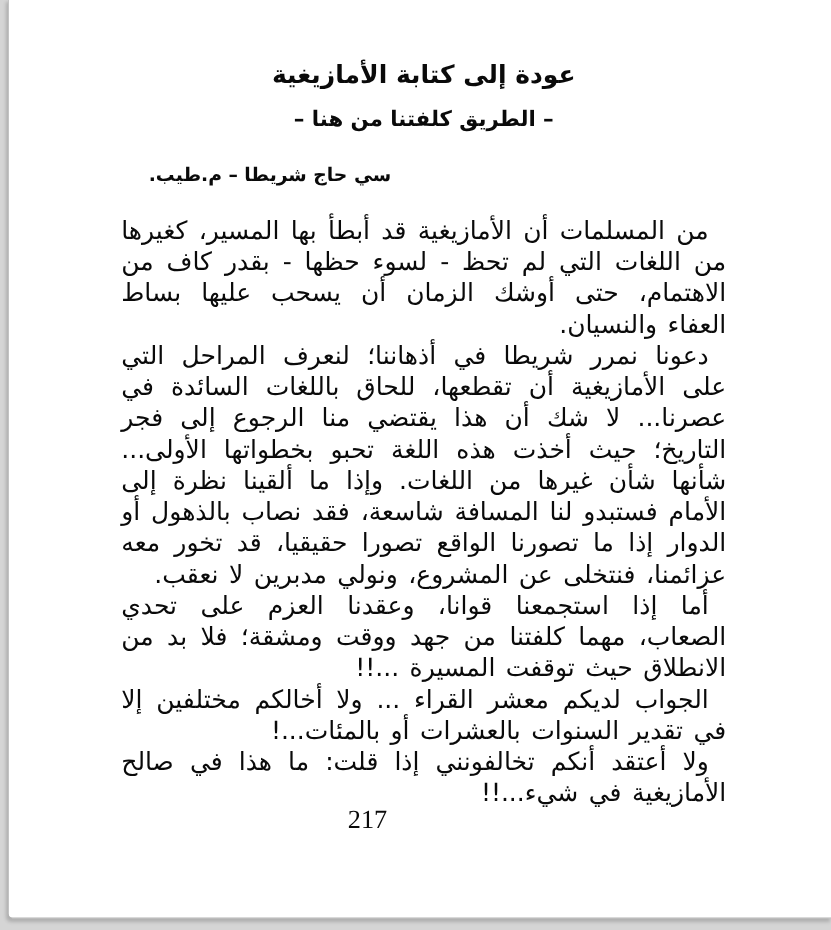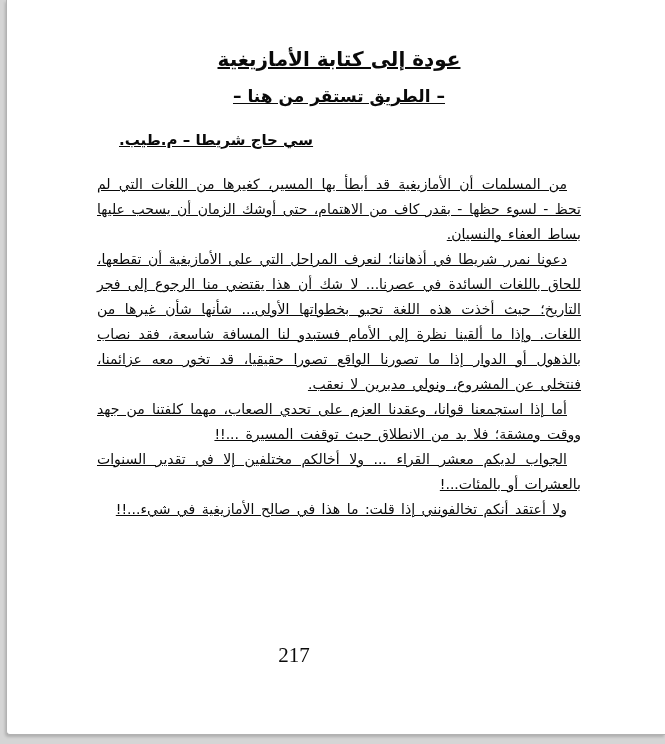--- a/index.html
+++ b/index.html
@@ -25,21 +25,20 @@
     height:735px;
     background:var(--page);
     border-left:1px solid var(--edge);
     border-bottom:1px solid var(--edge);
     border-bottom-left-radius:4px;
     box-shadow:-1px 2px 3px rgba(0,0,0,0.18);
   }
   .content{
     direction:rtl;
     padding:44px 84px 0 90px; 
-    text-decoration:underline;
   }
   .title{
     text-align:center;
     font-weight:bold;
     font-size:20px;
     line-height:30px;
     letter-spacing:0;
   }
   .subtitle{
     text-align:center;
@@ -54,21 +53,21 @@
     font-size:15px;
     line-height:24px;
     text-align:left;
     padding-left:22px;
     white-space:nowrap;
   }
   .bodytext{
     margin-top:20px;
   }
   .bodytext p{
-    font-size:14px;
+    font-size:20px;
     line-height:25px;
     text-align:justify;
     text-justify:inter-word;
     word-spacing:2px;
     text-indent:14px;
   }
   .page-number{
     position:absolute;
     left:0;
     right:84px; 
@@ -78,21 +77,21 @@
     font-family:"Liberation Serif","DejaVu Serif",serif;
     font-size:21px;
   }
 </style>
 </head>
 <body>
 
 <div class="page">
   <div class="content">
     <h1 class="title">عودة إلى كتابة الأمازيغية</h1>
-    <h2 class="subtitle">– الطريق تستقر من هنا –</h2>
+    <h2 class="subtitle">– الطريق كلفتنا من هنا –</h2>
     <div class="byline">سي حاج شريطا – م.طيب.</div>
     <div class="bodytext">
       <p>من المسلمات أن الأمازيغية قد أبطأ بها المسير، كغيرها من اللغات التي لم تحظ - لسوء حظها - بقدر كاف من الاهتمام، حتى أوشك الزمان أن يسحب عليها بساط العفاء والنسيان.</p>
       <p>دعونا نمرر شريطا في أذهاننا؛ لنعرف المراحل التي على الأمازيغية أن تقطعها، للحاق باللغات السائدة في عصرنا... لا شك أن هذا يقتضي منا الرجوع إلى فجر التاريخ؛ حيث أخذت هذه اللغة تحبو بخطواتها الأولى... شأنها شأن غيرها من اللغات. وإذا ما ألقينا نظرة إلى الأمام فستبدو لنا المسافة شاسعة، فقد نصاب بالذهول أو الدوار إذا ما تصورنا الواقع تصورا حقيقيا، قد تخور معه عزائمنا، فنتخلى عن المشروع، ونولي مدبرين لا نعقب.</p>
       <p>أما إذا استجمعنا قوانا، وعقدنا العزم على تحدي الصعاب، مهما كلفتنا من جهد ووقت ومشقة؛ فلا بد من الانطلاق حيث توقفت المسيرة ...!!</p>
       <p>الجواب لديكم معشر القراء ... ولا أخالكم مختلفين إلا في تقدير السنوات بالعشرات أو بالمئات...!</p>
       <p>ولا أعتقد أنكم تخالفونني إذا قلت: ما هذا في صالح الأمازيغية في شيء...!!</p>
     </div>
   </div>
   <div class="page-number">217</div>

